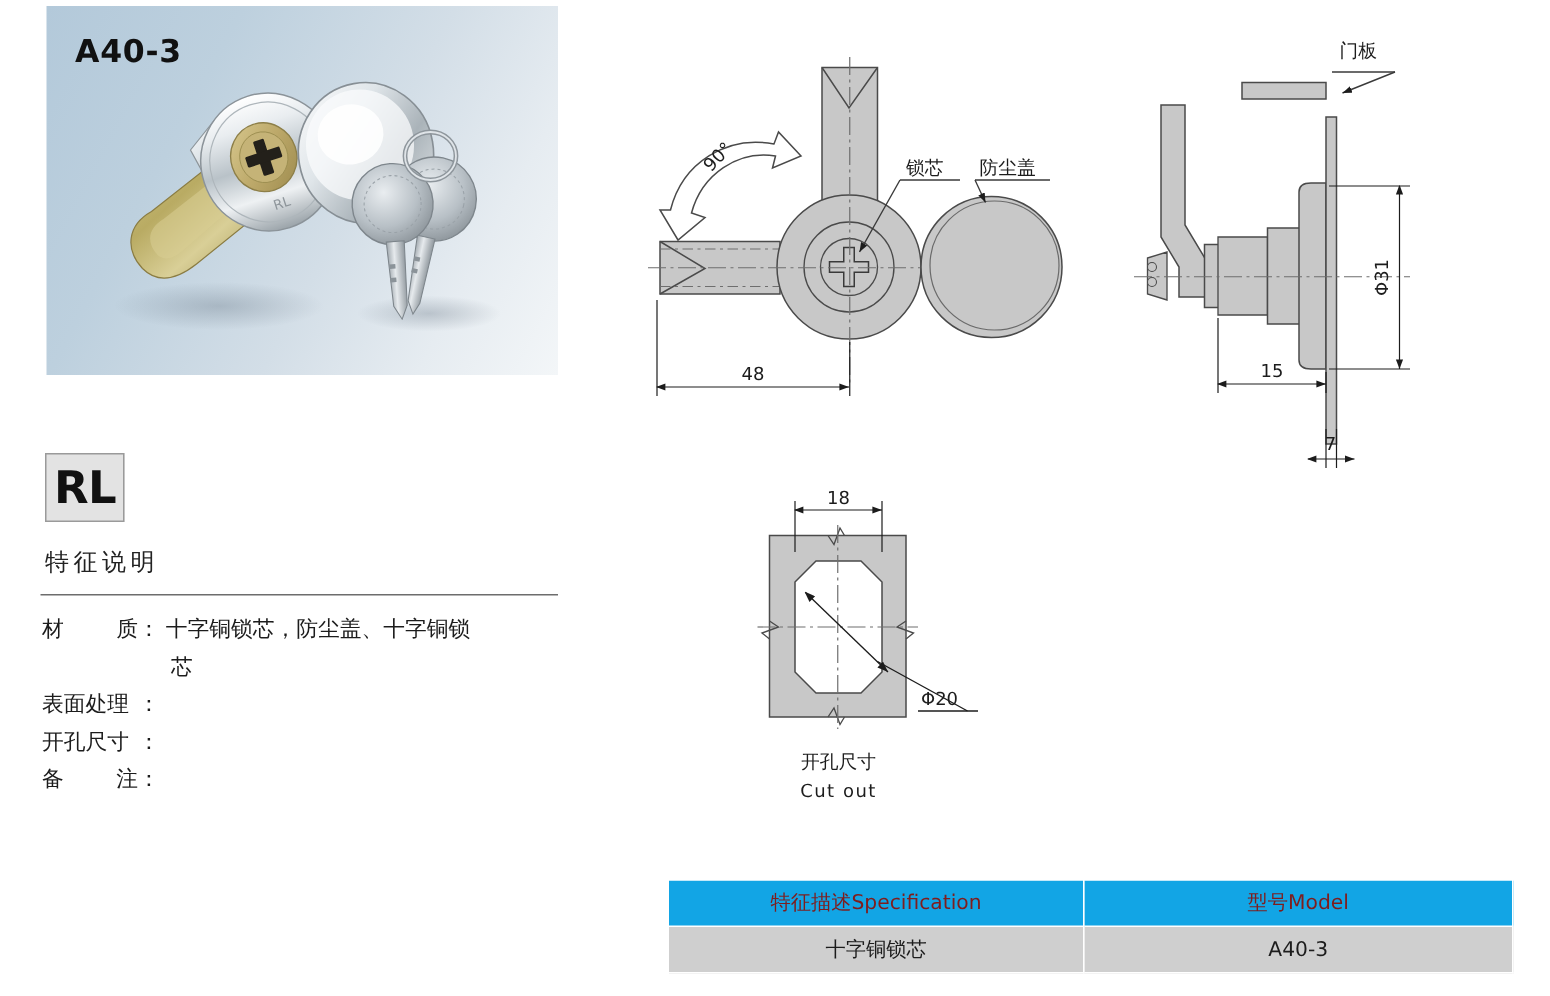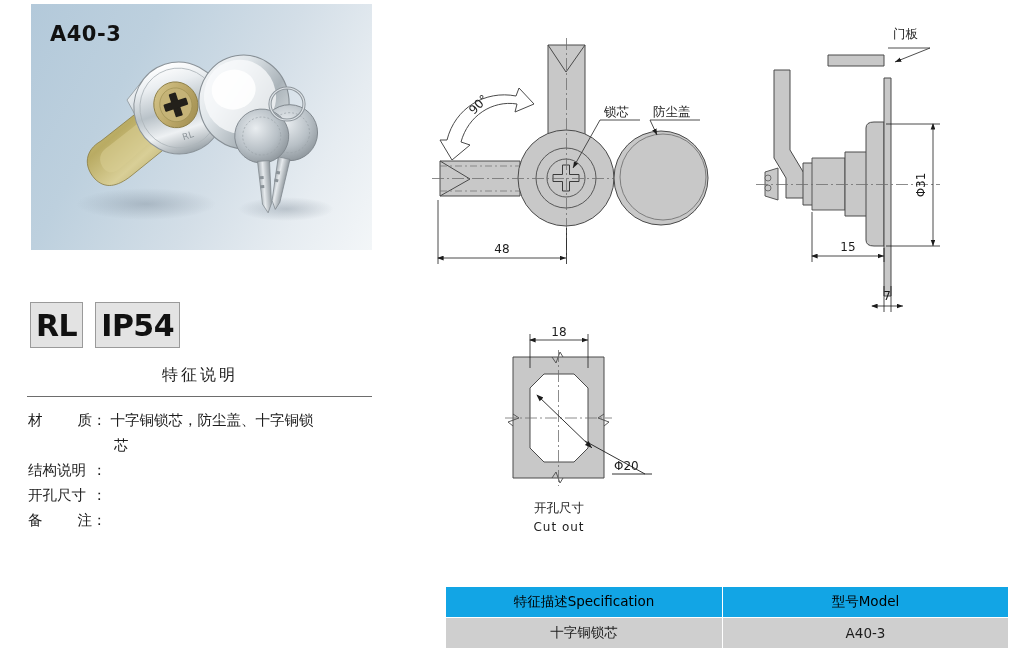--- a/index.html
+++ b/index.html
@@ -59,21 +59,21 @@
     color: #111;
     box-sizing: border-box;
   }
 
   
   #feature-heading {
     position: absolute;
     left: 30px;
     top: 365px;
     width: 340px;
-    text-align: center;
+    text-align: left;
     font-size: 16px;
     letter-spacing: 3px;
     color: #222;
   }
   #feature-rule {
     position: absolute;
     left: 27px;
     top: 396px;
     width: 345px;
     height: 1px;
@@ -110,21 +110,21 @@
   #spec-table {
     position: absolute;
     left: 445px;
     top: 586px;
     width: 563px;
     border-collapse: collapse;
     table-layout: fixed;
   }
   #spec-table th {
     background: #12a5e5;
-    color: #000000;
+    color: #7f1d1d;
     font-weight: normal;
     font-size: 13.5px;
     height: 28px;
     border: 1px solid #ffffff;
   }
   #spec-table td {
     background: #cfcfcf;
     color: #1c1c1c;
     font-size: 13.5px;
     height: 28px;
@@ -232,39 +232,38 @@
       </g>
 
       <ellipse cx="256" cy="100" rx="17" ry="16" fill="none" stroke="#8e969c" stroke-width="3.2"></ellipse>
       <ellipse cx="256" cy="100" rx="17" ry="16" fill="none" stroke="#dfe4e8" stroke-width="1.2"></ellipse>
     </g>
   </svg>
 </div>
 
 <div id="badges">
   <div class="badge">RL</div>
-  <div class="badge">IP54</div>
 </div>
 
 <div id="feature-heading">特征说明</div>
 <div id="feature-rule"></div>
 
 <div id="spec-list">
   <div class="spec-row">
     <span class="spec-label">
       <span>材</span>
         <span>质</span>
     </span>
     <span class="spec-colon">：</span>
     <span class="spec-value">十字铜锁芯，防尘盖、十字铜锁</span>
   </div>
   <div class="spec-cont">芯</div>
 
   <div class="spec-row">
-    <span class="spec-label wide">结构说明</span>
+    <span class="spec-label wide">表面处理</span>
     <span class="spec-colon">：</span>
   </div>
 
   <div class="spec-row">
     <span class="spec-label wide">开孔尺寸</span>
     <span class="spec-colon">：</span>
   </div>
 
   <div class="spec-row">
     <span class="spec-label">

